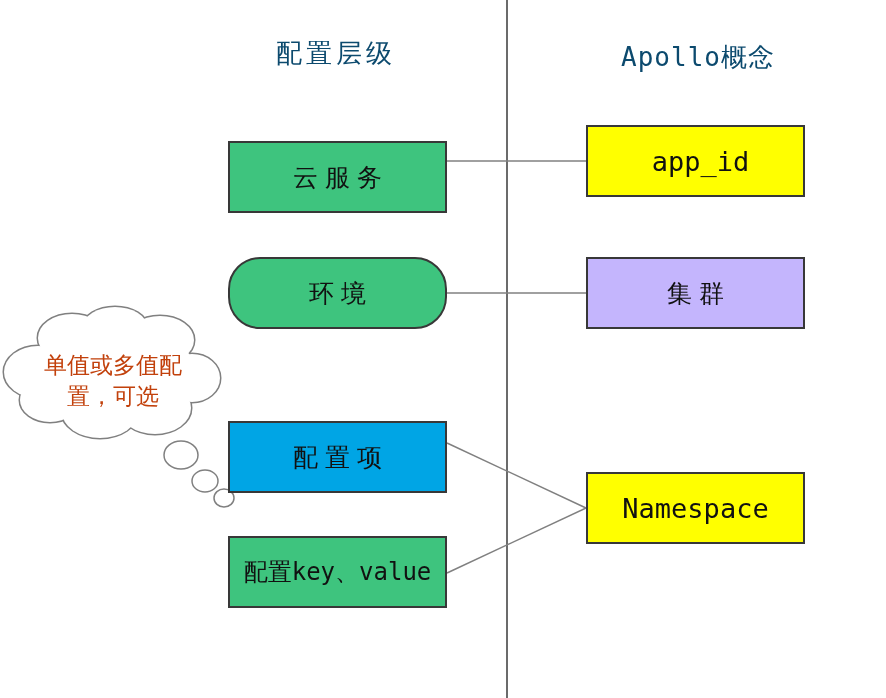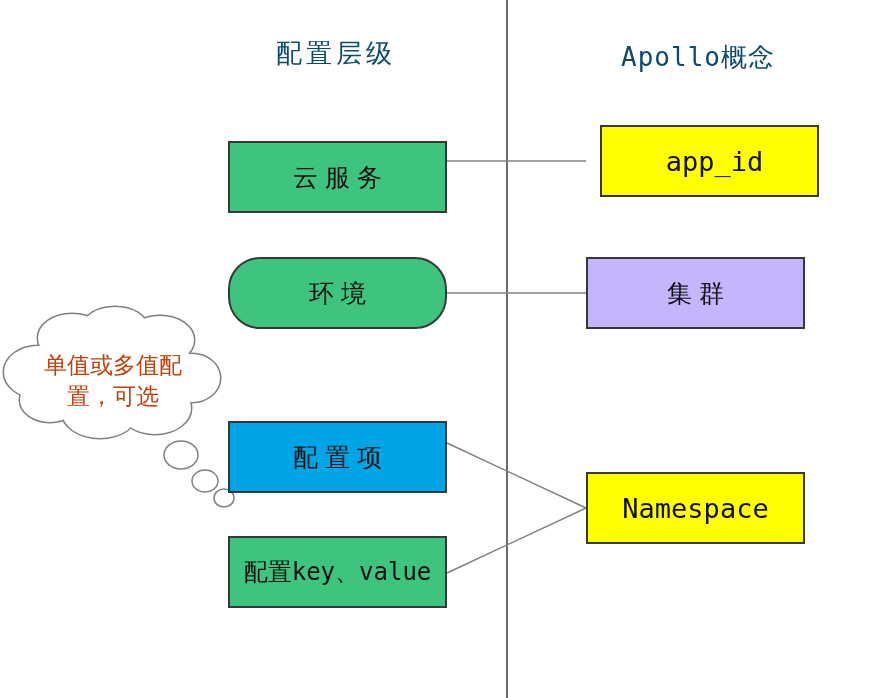--- a/index.html
+++ b/index.html
@@ -16,21 +16,21 @@
   #left-header  { left:226px; top:36px; letter-spacing:4px; }
   #right-header { left:588px; top:40px; letter-spacing:1px; }
   .box {
     position:absolute; z-index:2; width:219px; height:72px;
     box-sizing:border-box; border:2px solid #383838;
     display:flex; align-items:center; justify-content:center;
     font-size:25px; color:#111;
   }
   .cjk-spaced { letter-spacing:7px; text-indent:7px; }
   #box-cloud-service { left:228px; top:125px; }
-  #box-app-id        { left:600px; top:125px; font-size:27px;padding-left:10px; }
+  #box-app-id        { left:586px; top:125px; font-size:27px;padding-left:10px; }
   #box-environment   { left:228px; top:257px; }
   #box-cluster       { left:586px; top:257px; }
   #box-config-item   { left:228px; top:421px; }
   #box-namespace     { left:586px; top:472px; font-size:27px; }
   #box-config-kv     { left:228px; top:536px; font-size:24px; }
   #bubble-text {
     position:absolute; z-index:2; left:28px; top:350px; width:170px;
     text-align:center; font-size:23px; line-height:31px; color:#c2410c;
   }
   #bubble-text span { display:block; }

